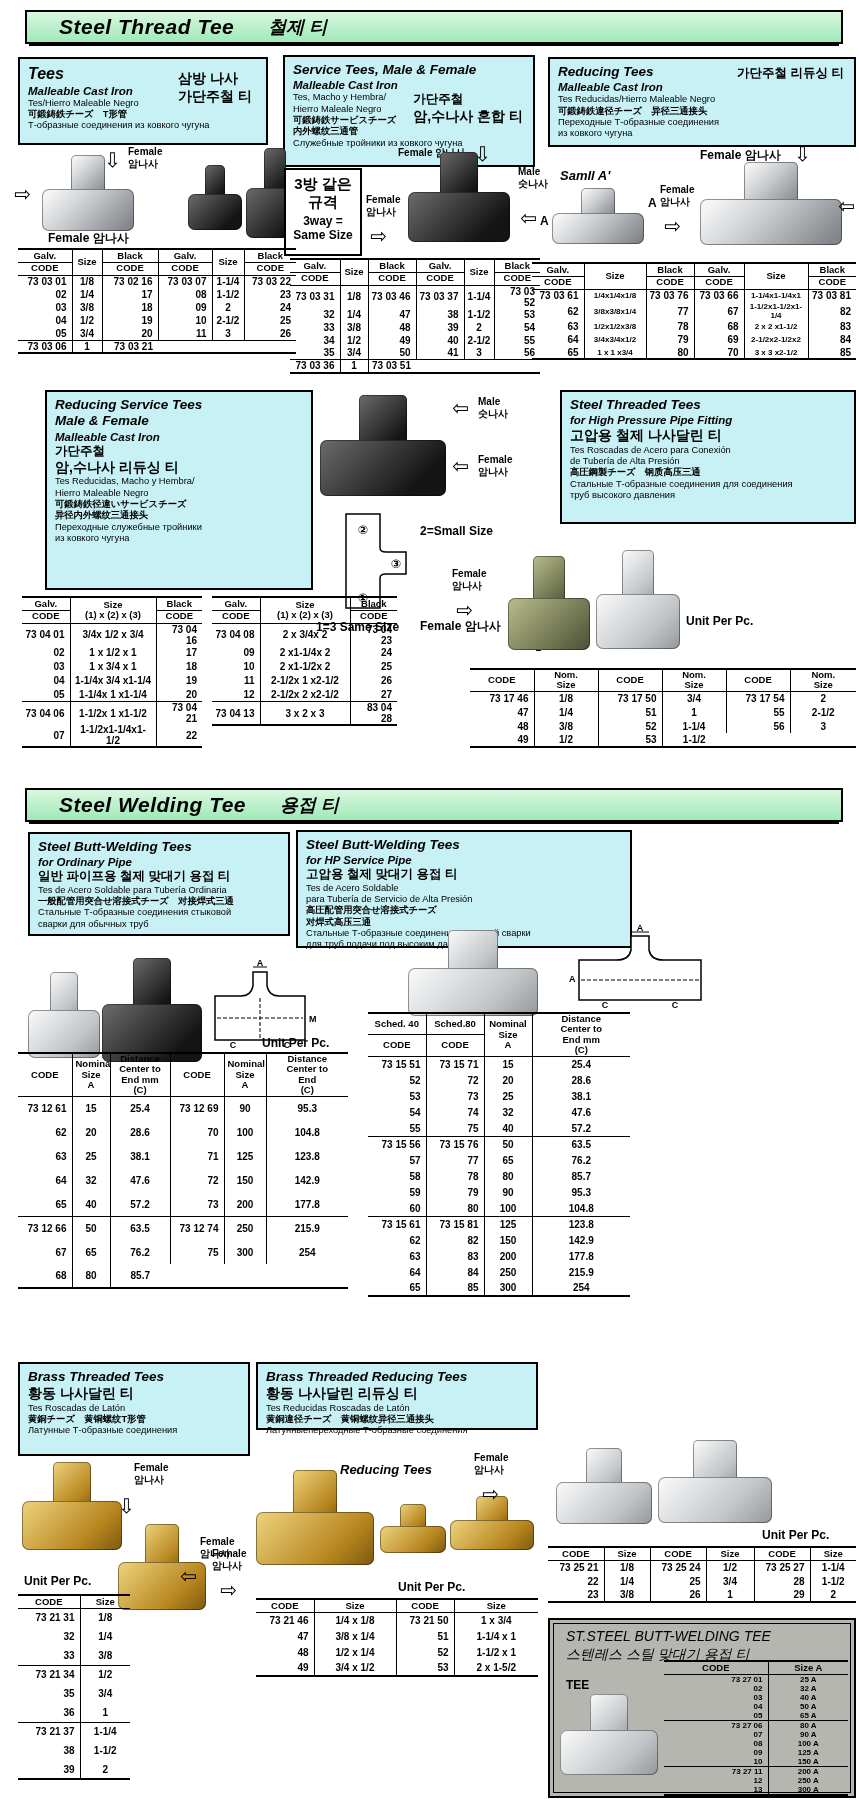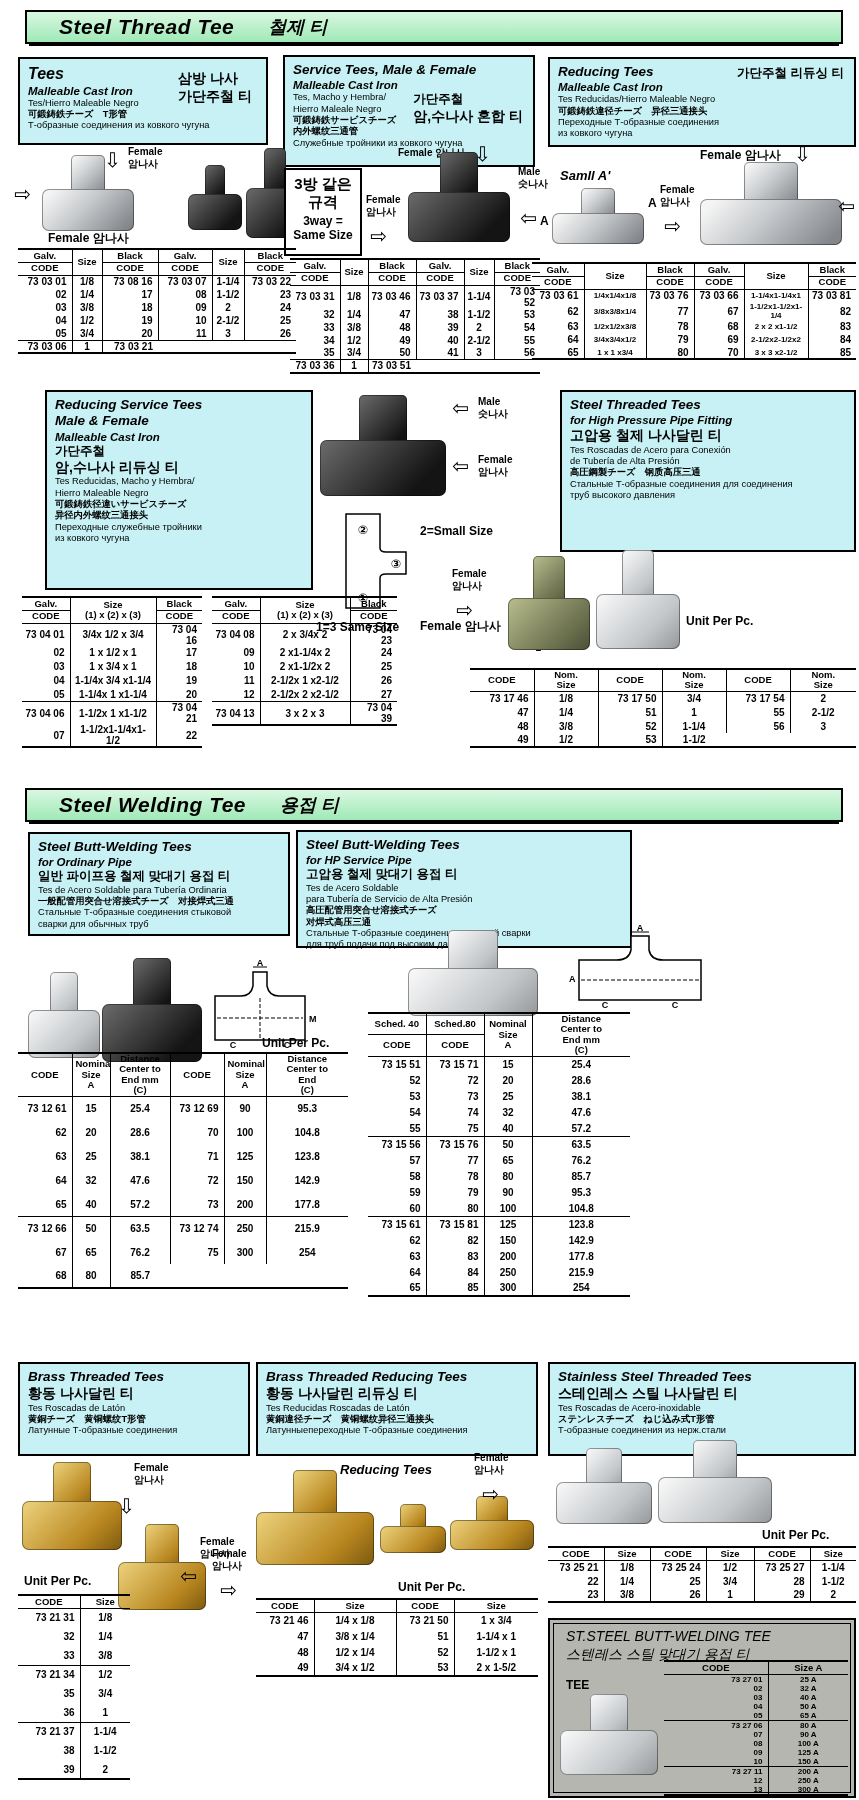--- a/index.html
+++ b/index.html
@@ -199,21 +199,21 @@
           <th>CODE</th>
           <th>CODE</th>
           <th>CODE</th>
           <th>CODE</th>
         </tr>
     </thead>
     <tbody>
         <tr>
           <td>73 03 01</td>
           <td>1/8</td>
-          <td>73 08 16</td>
+          <td>73 02 16</td>
           <td>73 03 07</td>
           <td>1-1/4</td>
           <td>73 03 22</td>
         </tr>
         <tr>
           <td>02</td>
           <td>1/4</td>
           <td>17</td>
           <td>08</td>
           <td>1-1/2</td>
@@ -428,21 +428,21 @@
 
   <svg style="left:318px;top:508px" width="96" height="108" viewBox="0 0 96 108">
     <path d="M28,6 H62 V40 Q62,44 68,44 H88 V66 H68 Q62,66 62,70 V100 H28 Z" fill="#fff" stroke="#000" stroke-width="1.5"></path>
     <text x="45" y="26" text-anchor="middle" class="dimb">②</text>
     <text x="78" y="60" text-anchor="middle" class="dimb">③</text>
     <text x="45" y="94" text-anchor="middle" class="dimb">①</text>
   </svg>
   <span class="cap" style="left:420px;top:524px">2=Small Size</span>
   <span class="cap" style="left:316px;top:620px">1=3 Same Size</span>
 
-  <div class="ibox" style="left:560px;top:390px;width:296px;height:162px">
+  <div class="ibox" style="left:560px;top:390px;width:296px;height:134px">
     <div>
         <div class="ln t1s">Steel Threaded Tees</div>
         <div class="ln t2">for High Pressure Pipe Fitting</div>
         <div class="ln kr0">고압용 철제 나사달린 티</div>
         <div class="ln sm">Tes Roscadas de Acero para Conexión</div>
         <div class="ln sm">de Tubería de Alta Presión</div>
         <div class="ln smb">高圧鋼製チーズ　钢质高压三通</div>
         <div class="ln sm">Стальные Т-образные соединения для соединения</div>
         <div class="ln sm">труб высокого давления</div>
       </div>
@@ -558,21 +558,21 @@
           <td>26</td>
         </tr>
         <tr>
           <td>12</td>
           <td>2-1/2x 2 x2-1/2</td>
           <td>27</td>
         </tr>
         <tr class="gsep">
           <td>73 04 13</td>
           <td>3 x 2 x 3</td>
-          <td>73 04 39</td>
+          <td>83 04 28</td>
         </tr>
       </tbody>
   </table>
 
   <table class="ctab tC rh14" style="left:470px;top:668px;width:386px">
     <colgroup>
         <col style="width:64px">
         <col style="width:64px">
         <col style="width:64px">
         <col style="width:64px">
@@ -910,36 +910,27 @@
 
   <div class="ibox" style="left:18px;top:1362px;width:232px;height:94px">
     <div>
         <div class="ln t1s">Brass Threaded Tees</div>
         <div class="ln kr0">황동 나사달린 티</div>
         <div class="ln sm">Tes Roscadas de Latón</div>
         <div class="ln smb">黄銅チーズ　黄铜螺纹T形管</div>
         <div class="ln sm">Латунные Т-образные соединения</div>
       </div>
   </div>
-  <div class="ibox" style="left:256px;top:1362px;width:282px;height:94px">
+  <div class="ibox" style="left:256px;top:1362px;width:282px;height:68px">
     <div>
         <div class="ln t1s">Brass Threaded Reducing  Tees</div>
         <div class="ln kr0">황동 나사달린 리듀싱 티</div>
         <div class="ln sm">Tes Reducidas Roscadas de Latón</div>
         <div class="ln smb">黄銅違径チーズ　黄铜螺纹异径三通接头</div>
         <div class="ln sm">Латунныепереходные Т-образные соединения</div>
-      </div>
-  </div>
-  <div class="ibox" style="left:548px;top:1362px;width:308px;height:94px">
-    <div>
-        <div class="ln t1s">Stainless Steel Threaded  Tees</div>
-        <div class="ln kr0">스테인레스 스틸 나사달린 티</div>
-        <div class="ln sm">Tes Roscadas de Acero-inoxidable</div>
-        <div class="ln smb">ステンレスチーズ　ねじ込み式T形管</div>
-        <div class="ln sm">Т-образные соединения из нерж.стали</div>
       </div>
   </div>
 
   <div class="ph" style="left:22px;top:1462px;width:100px;height:98px">
       <i class="pv brass"></i>
       <i class="phh brass"></i>
     </div>
   <span class="lbl" style="left:134px;top:1462px">Female
 암나사</span>
   <span class="arrow" style="left:118px;top:1496px">⇩</span>

